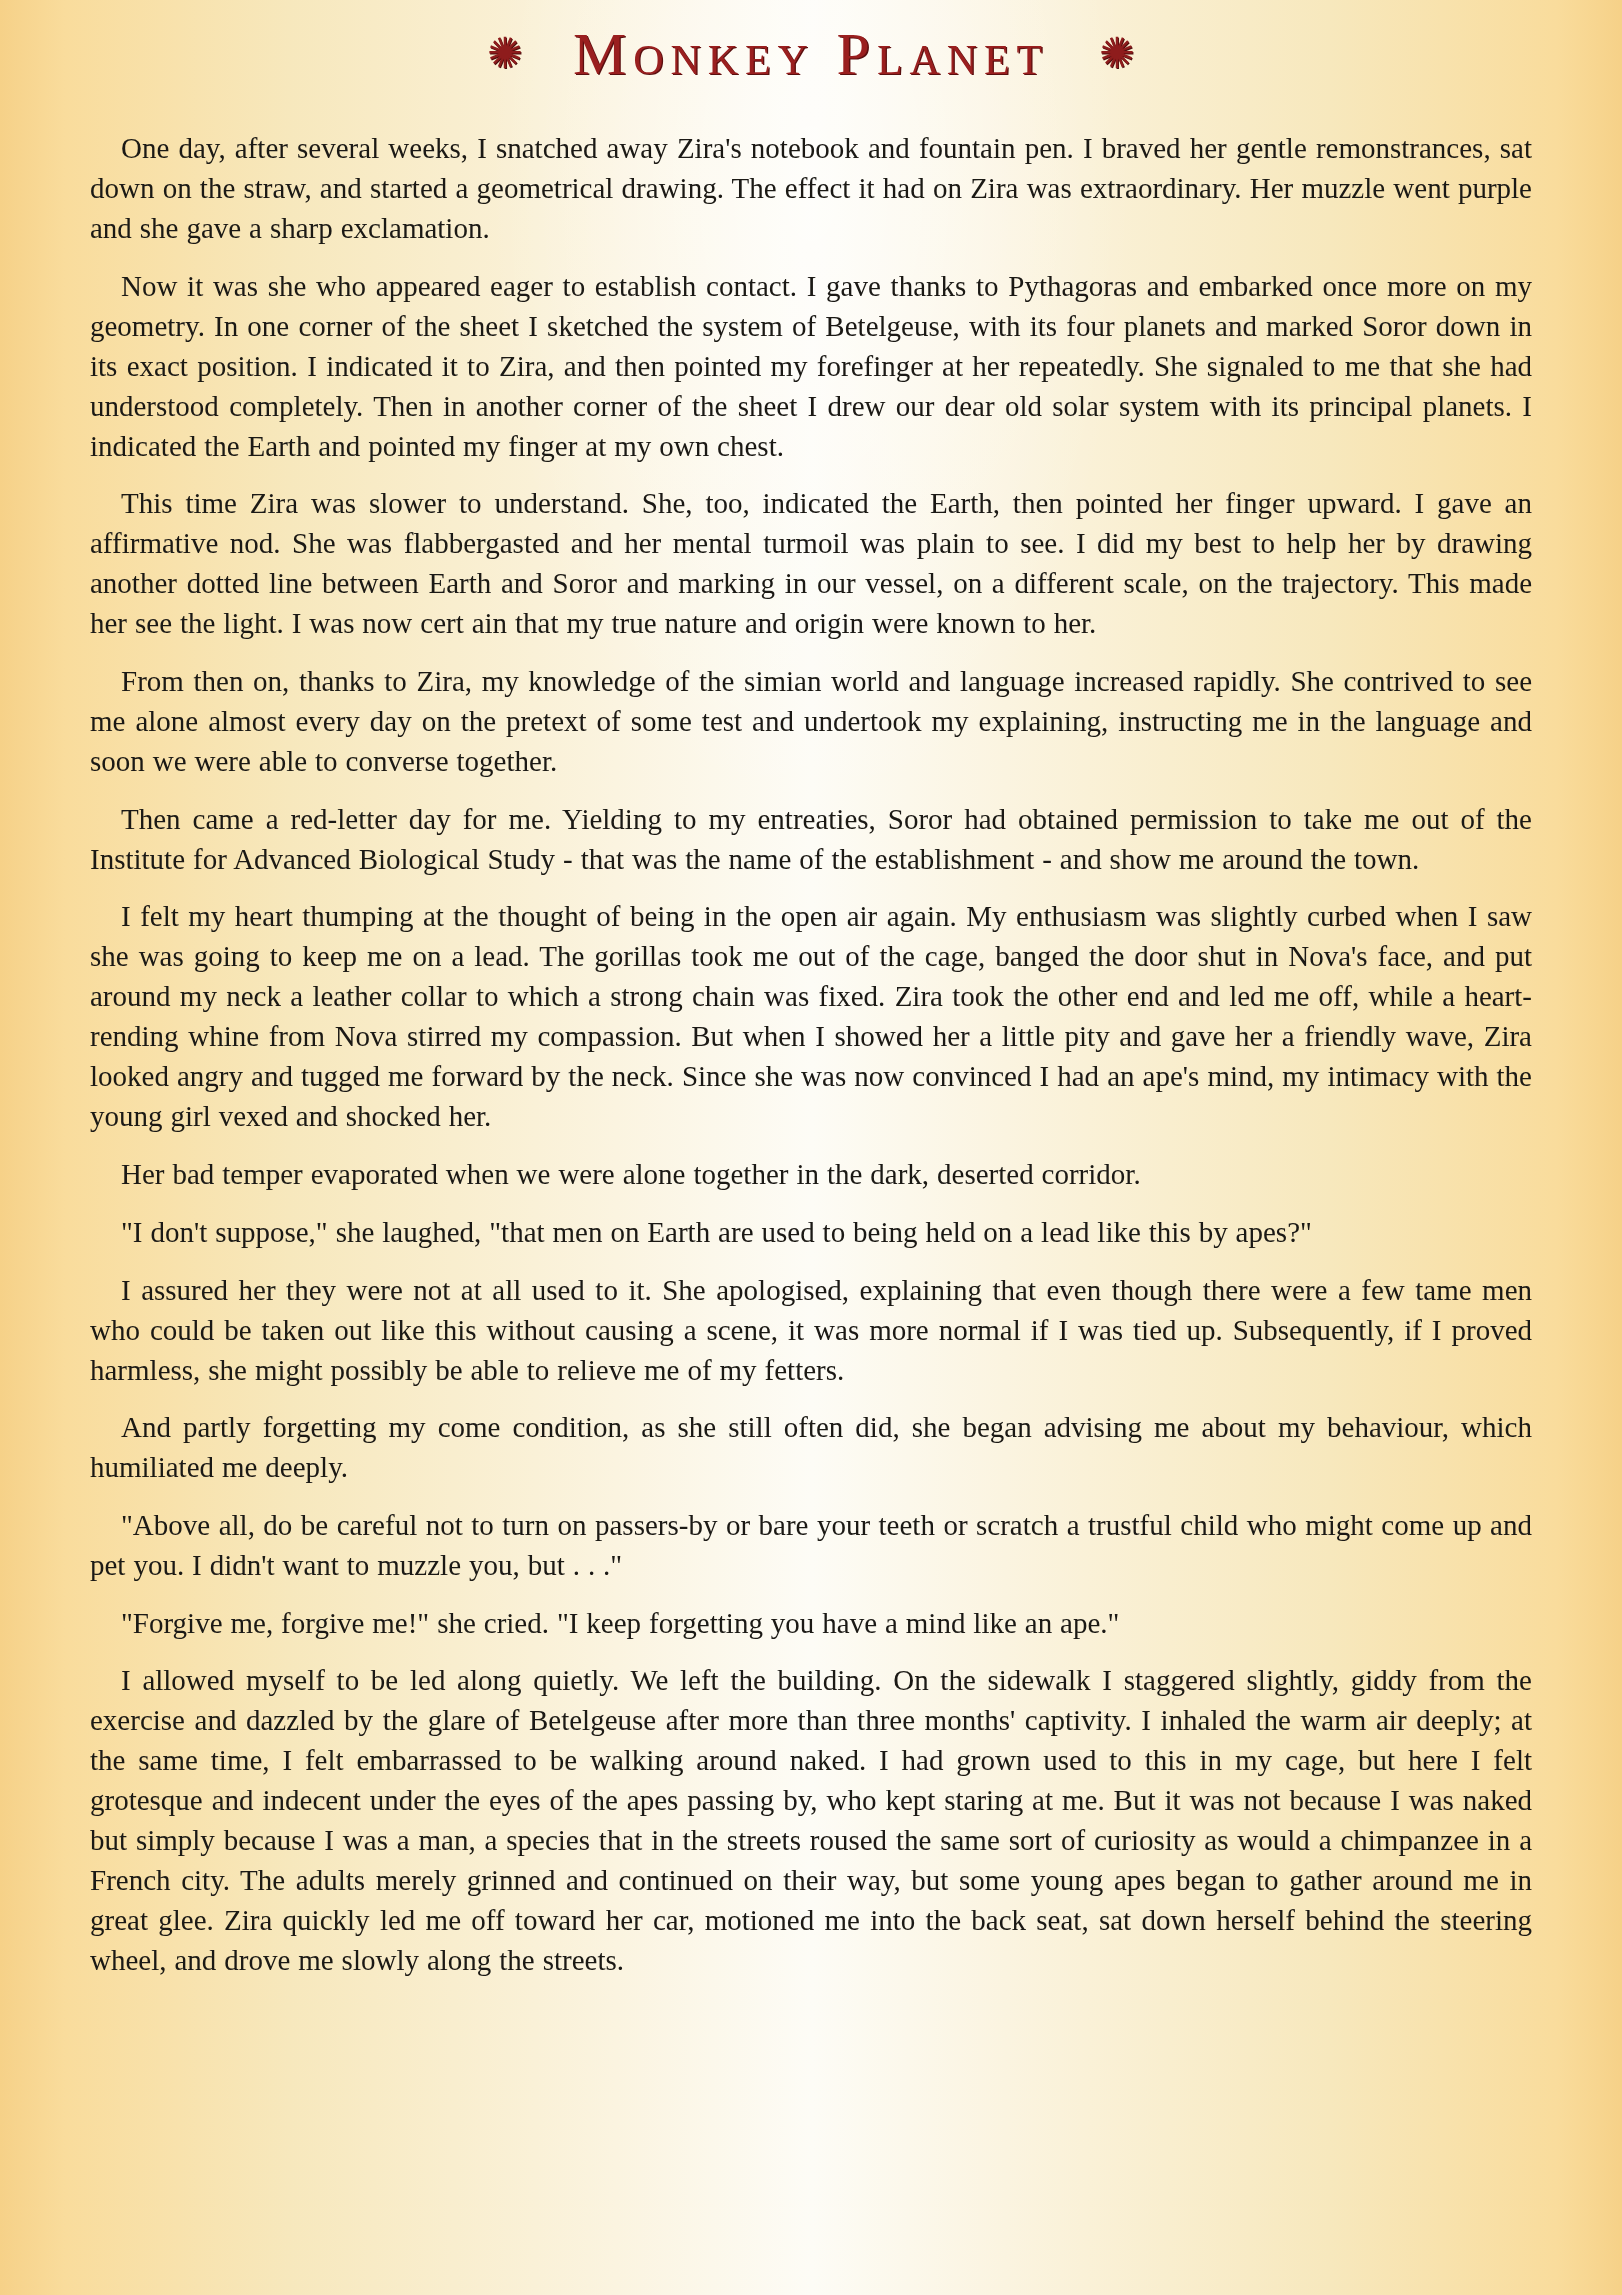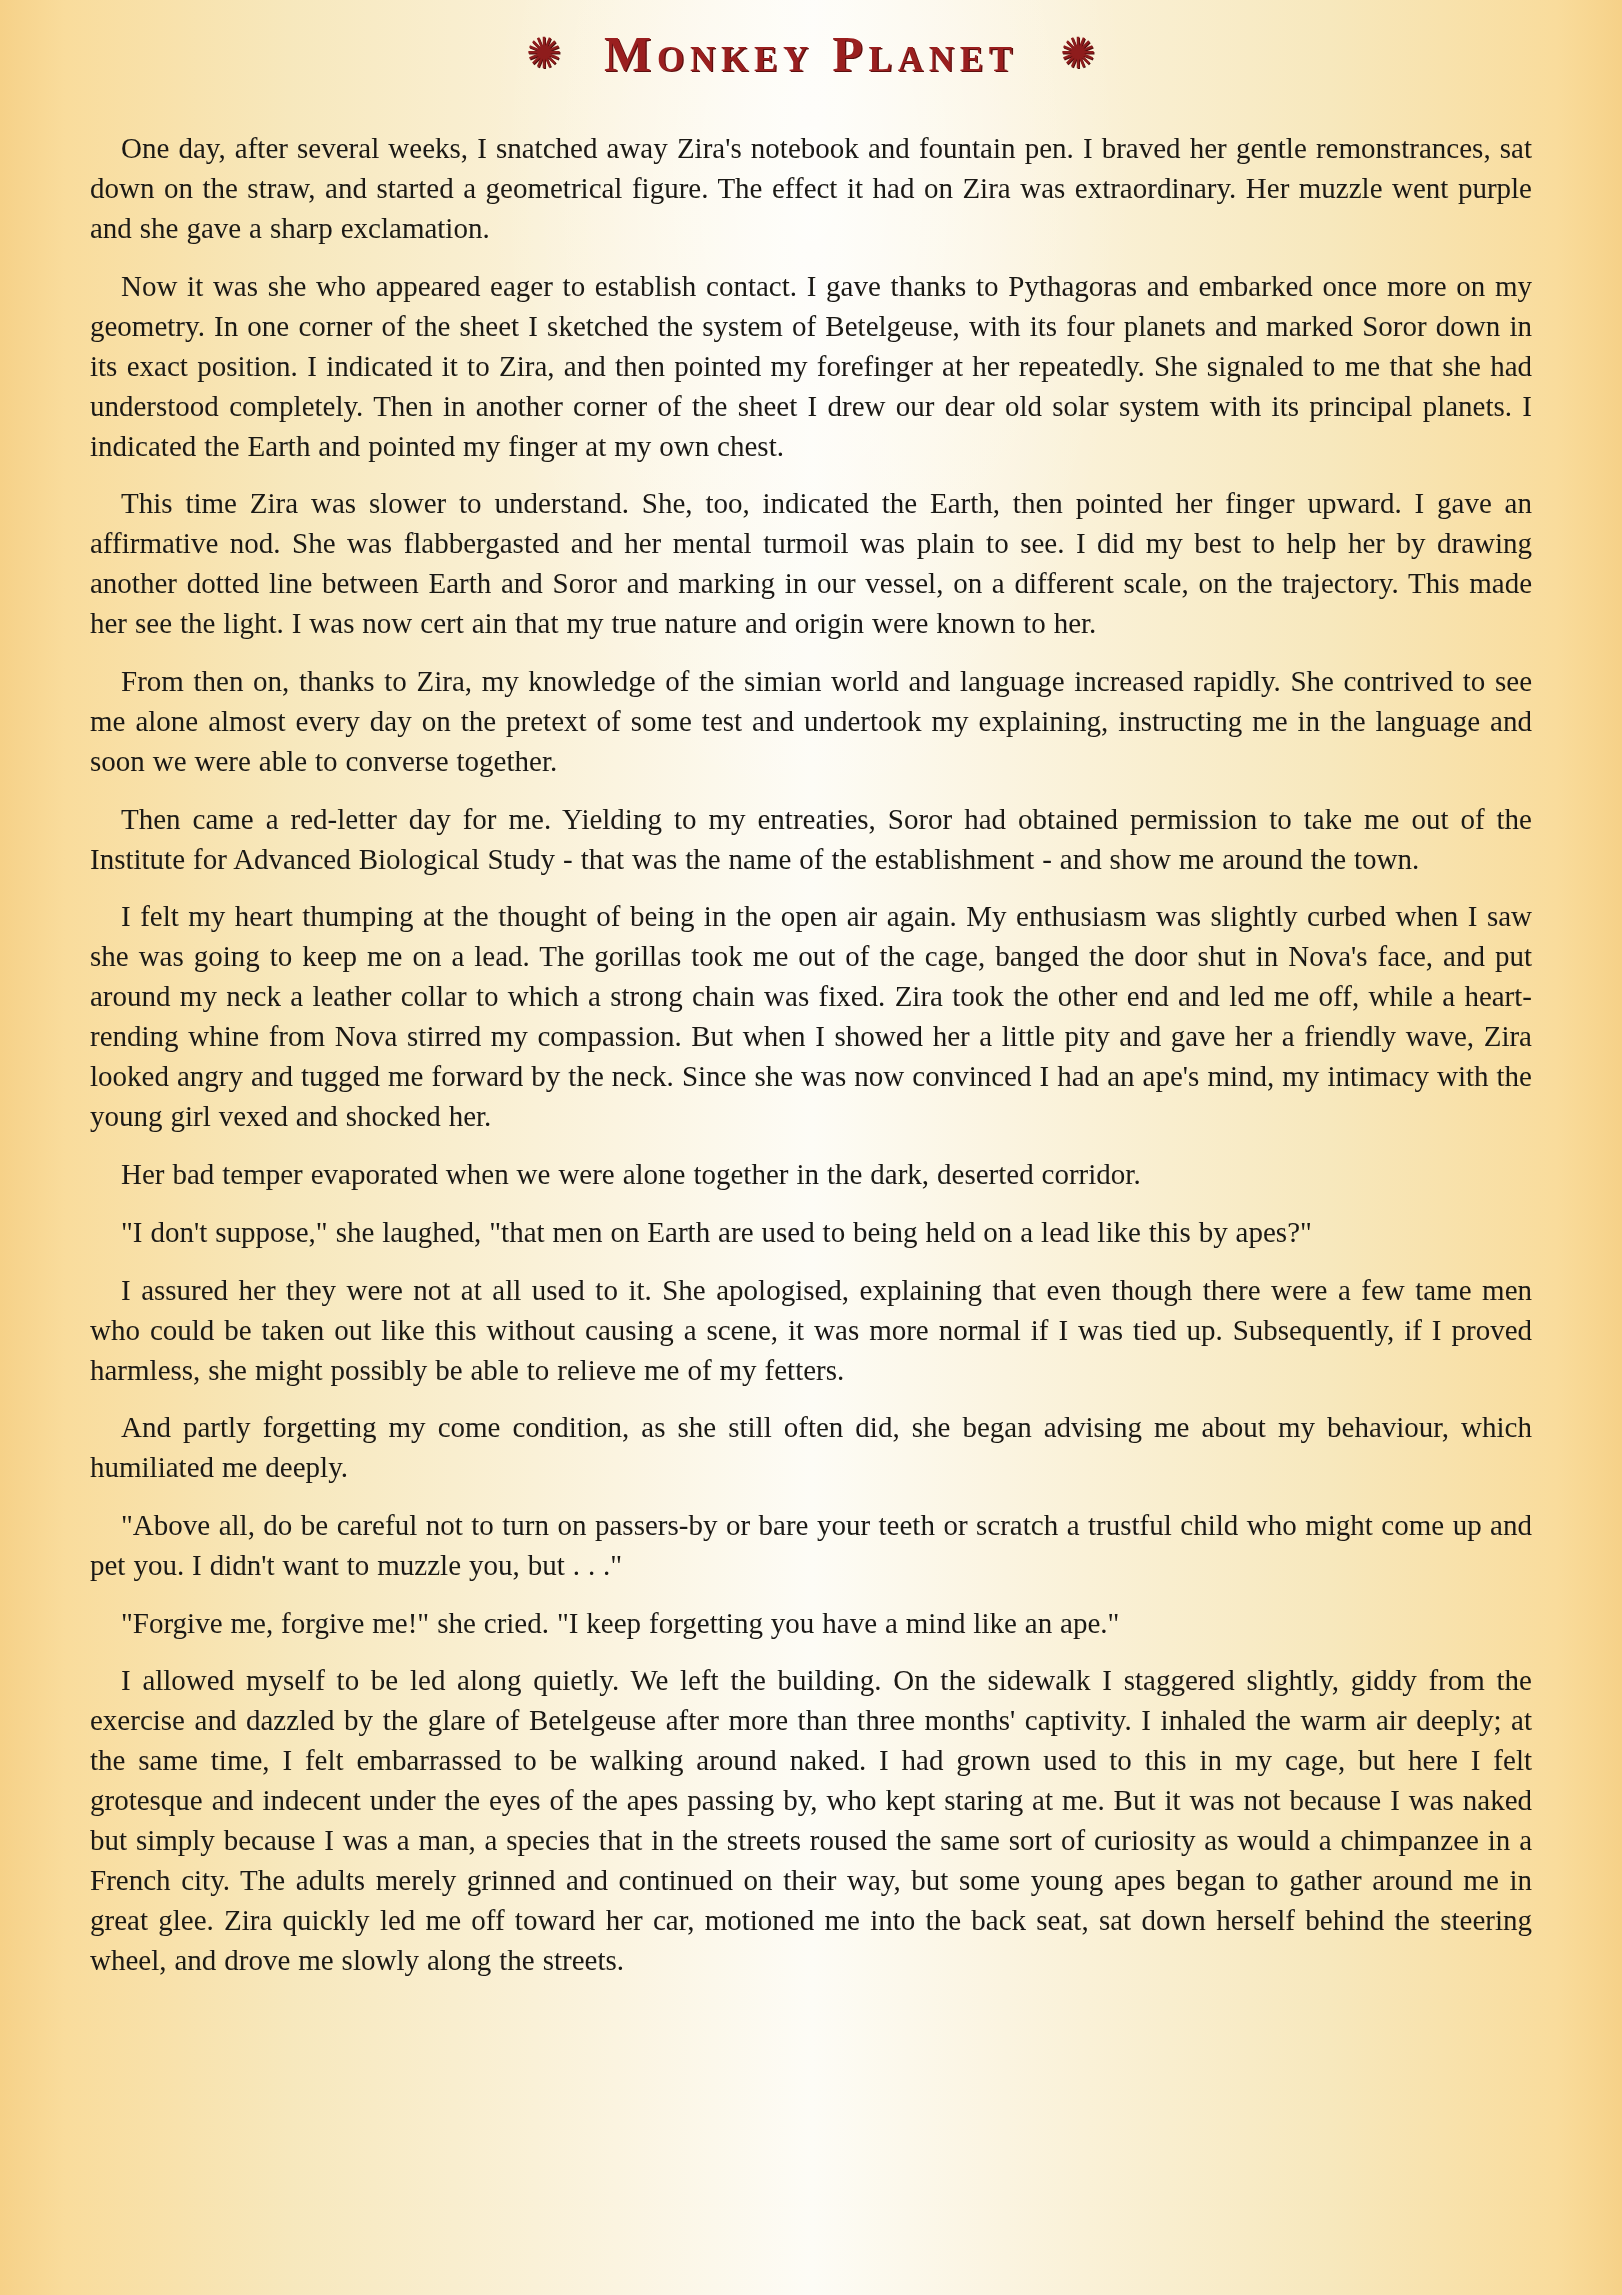--- a/index.html
+++ b/index.html
@@ -38,23 +38,23 @@
     padding-top: 17px;
     height: 73px;
   }
   .ornament {
     font-size: 43px;
     line-height: 1;
     color: #8e1c1c;
     text-shadow: 0.7px 0.7px 0 #4a0d0d;
   }
   .title {
-    margin: 4px;
-    font-size: 50px;
-    font-weight: bold;
+    margin: 12px;
+    font-size: 60px;
+    font-weight: normal;
     font-variant: small-caps;
     letter-spacing: 0.115em;
     color: #9a1f1f;
     text-shadow: 1.3px 1.3px 0 #5a0f0f;
     line-height: 1;
     white-space: nowrap;
   }
   .body-text {
     margin: 38px 90px 0 90px;
     text-align: justify;
@@ -84,21 +84,21 @@
 <body>
 
 <div class="page">
   <header class="title-row">
     <span class="ornament">✺</span>
     <h1 class="title">Monkey Planet</h1>
     <span class="ornament">✺</span>
   </header>
 
   <main class="body-text">
-      <p class="para">One day, after several weeks, I snatched away Zira's notebook and fountain pen. I braved her gentle remonstrances, sat down on the straw, and started a geometrical figure. The effect it had on Zira was extraordinary. Her muzzle went purple and she gave a sharp exclamation.</p>
+      <p class="para">One day, after several weeks, I snatched away Zira's notebook and fountain pen. I braved her gentle remonstrances, sat down on the straw, and started a geometrical drawing. The effect it had on Zira was extraordinary. Her muzzle went purple and she gave a sharp exclamation.</p>
       <p class="para">Now it was she who appeared eager to establish contact. I gave thanks to Pythagoras and embarked once more on my geometry. In one corner of the sheet I sketched the system of Betelgeuse, with its four planets and marked Soror down in its exact position. I indicated it to Zira, and then pointed my forefinger at her repeatedly. She signaled to me that she had understood completely. Then in another corner of the sheet I drew our dear old solar system with its principal planets. I indicated the Earth and pointed my finger at my own chest.</p>
       <p class="para">This time Zira was slower to understand. She, too, indicated the Earth, then pointed her finger upward. I gave an affirmative nod. She was flabbergasted and her mental turmoil was plain to see. I did my best to help her by drawing another dotted line between Earth and Soror and marking in our vessel, on a different scale, on the trajectory. This made her see the light. I was now cert ain that my true nature and origin were known to her.</p>
       <p class="para">From then on, thanks to Zira, my knowledge of the simian world and language increased rapidly. She contrived to see me alone almost every day on the pretext of some test and undertook my explaining, instructing me in the language and soon we were able to converse together.</p>
       <p class="para">Then came a red-letter day for me. Yielding to my entreaties, Soror had obtained permission to take me out of the Institute for Advanced Biological Study - that was the name of the establishment - and show me around the town.</p>
       <p class="para">I felt my heart thumping at the thought of being in the open air again. My enthusiasm was slightly curbed when I saw she was going to keep me on a lead. The gorillas took me out of the cage, banged the door shut in Nova's face, and put around my neck a leather collar to which a strong chain was fixed. Zira took the other end and led me off, while a heart-rending whine from Nova stirred my compassion. But when I showed her a little pity and gave her a friendly wave, Zira looked angry and tugged me forward by the neck. Since she was now convinced I had an ape's mind, my intimacy with the young girl vexed and shocked her.</p>
       <p class="para">Her bad temper evaporated when we were alone together in the dark, deserted corridor.</p>
       <p class="para">"I don't suppose," she laughed, "that men on Earth are used to being held on a lead like this by apes?"</p>
       <p class="para">I assured her they were not at all used to it. She apologised, explaining that even though there were a few tame men who could be taken out like this without causing a scene, it was more normal if I was tied up. Subsequently, if I proved harmless, she might possibly be able to relieve me of my fetters.</p>
       <p class="para">And partly forgetting my come condition, as she still often did, she began advising me about my behaviour, which humiliated me deeply.</p>
       <p class="para">"Above all, do be careful not to turn on passers-by or bare your teeth or scratch a trustful child who might come up and pet you. I didn't want to muzzle you, but . . ."</p>

